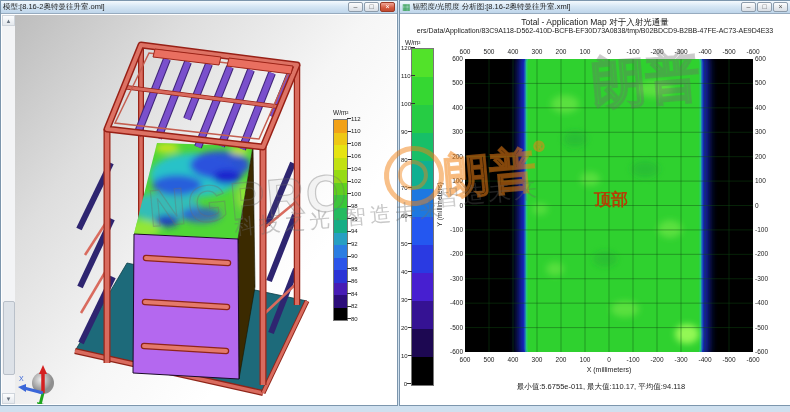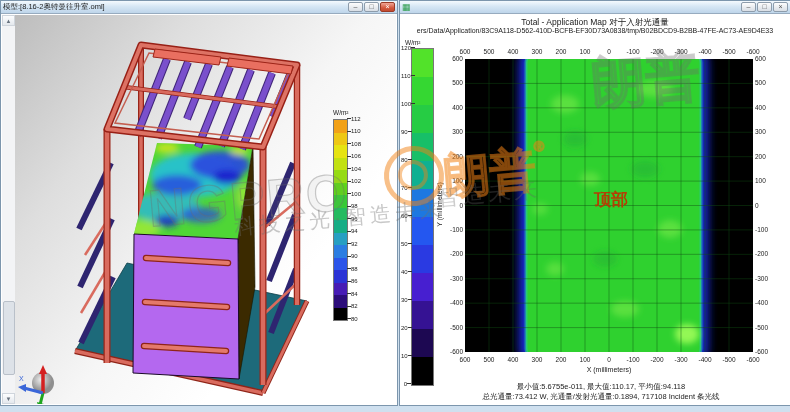--- a/index.html
+++ b/index.html
@@ -240,20 +240,21 @@
             <div class="cbtick" style="left: 14px; top: 194px;"><span class="tl"></span>82</div>
             <div class="cbtick" style="left: 14px; top: 206.5px;"><span class="tl"></span>80</div>
           </div>
       </div>
     </div>
   </div>
 
   <div class="win" style="left:399px;top:0;width:390px;height:404px;">
     <div class="titlebar">
       <span style="color:#2f9e4e;font-size:9px;line-height:9px;margin-right:2px;">▦</span>
+      <span class="title-text">辐照度/光照度 分析图:[8.16-2奥特曼往升室.xml]</span>
       <span class="winbtns">
         <span class="wbtn">–</span>
         <span class="wbtn">□</span>
         <span class="wbtn">×</span>
       </span>
     </div>
     <div class="r-client" id="rclient">
       <div class="hdr1">Total - Application Map 对于入射光通量</div>
       <div class="hdr2">ers/Data/Application/83C9A118-D562-410D-BCFB-EF30D73A0838/tmp/B02BDCD9-B2BB-47FE-AC73-AE9D4E33</div>
 
@@ -340,21 +341,20 @@
               <line x1="240" x2="240" y1="0" y2="293"></line>
               <line x1="0" x2="288" y1="244.16666666666669" y2="244.16666666666669"></line>
               <line x1="264" x2="264" y1="0" y2="293"></line>
               <line x1="0" x2="288" y1="268.58333333333337" y2="268.58333333333337"></line>
             </g>
           <text x="146" y="146" text-anchor="middle" font-size="17" font-weight="bold" opacity="0.9" fill="#c23000">顶部</text>
         </svg>
       </div>
 
       <div class="stats" style="top:367px;">最小值:5.6755e-011, 最大值:110.17, 平均值:94.118</div>
-      <div class="stats" style="top:377px;">总光通量:73.412 W, 光通量/发射光通量:0.1894, 717108 Incident 条光线</div>
     <div class="xt" style="left: 64px; top: 33px;">600</div>
         <div class="xt" style="left: 64px; top: 341px;">600</div>
         <div class="xt" style="left: 88px; top: 33px;">500</div>
         <div class="xt" style="left: 88px; top: 341px;">500</div>
         <div class="xt" style="left: 112px; top: 33px;">400</div>
         <div class="xt" style="left: 112px; top: 341px;">400</div>
         <div class="xt" style="left: 136px; top: 33px;">300</div>
         <div class="xt" style="left: 136px; top: 341px;">300</div>
         <div class="xt" style="left: 160px; top: 33px;">200</div>
         <div class="xt" style="left: 160px; top: 341px;">200</div>

